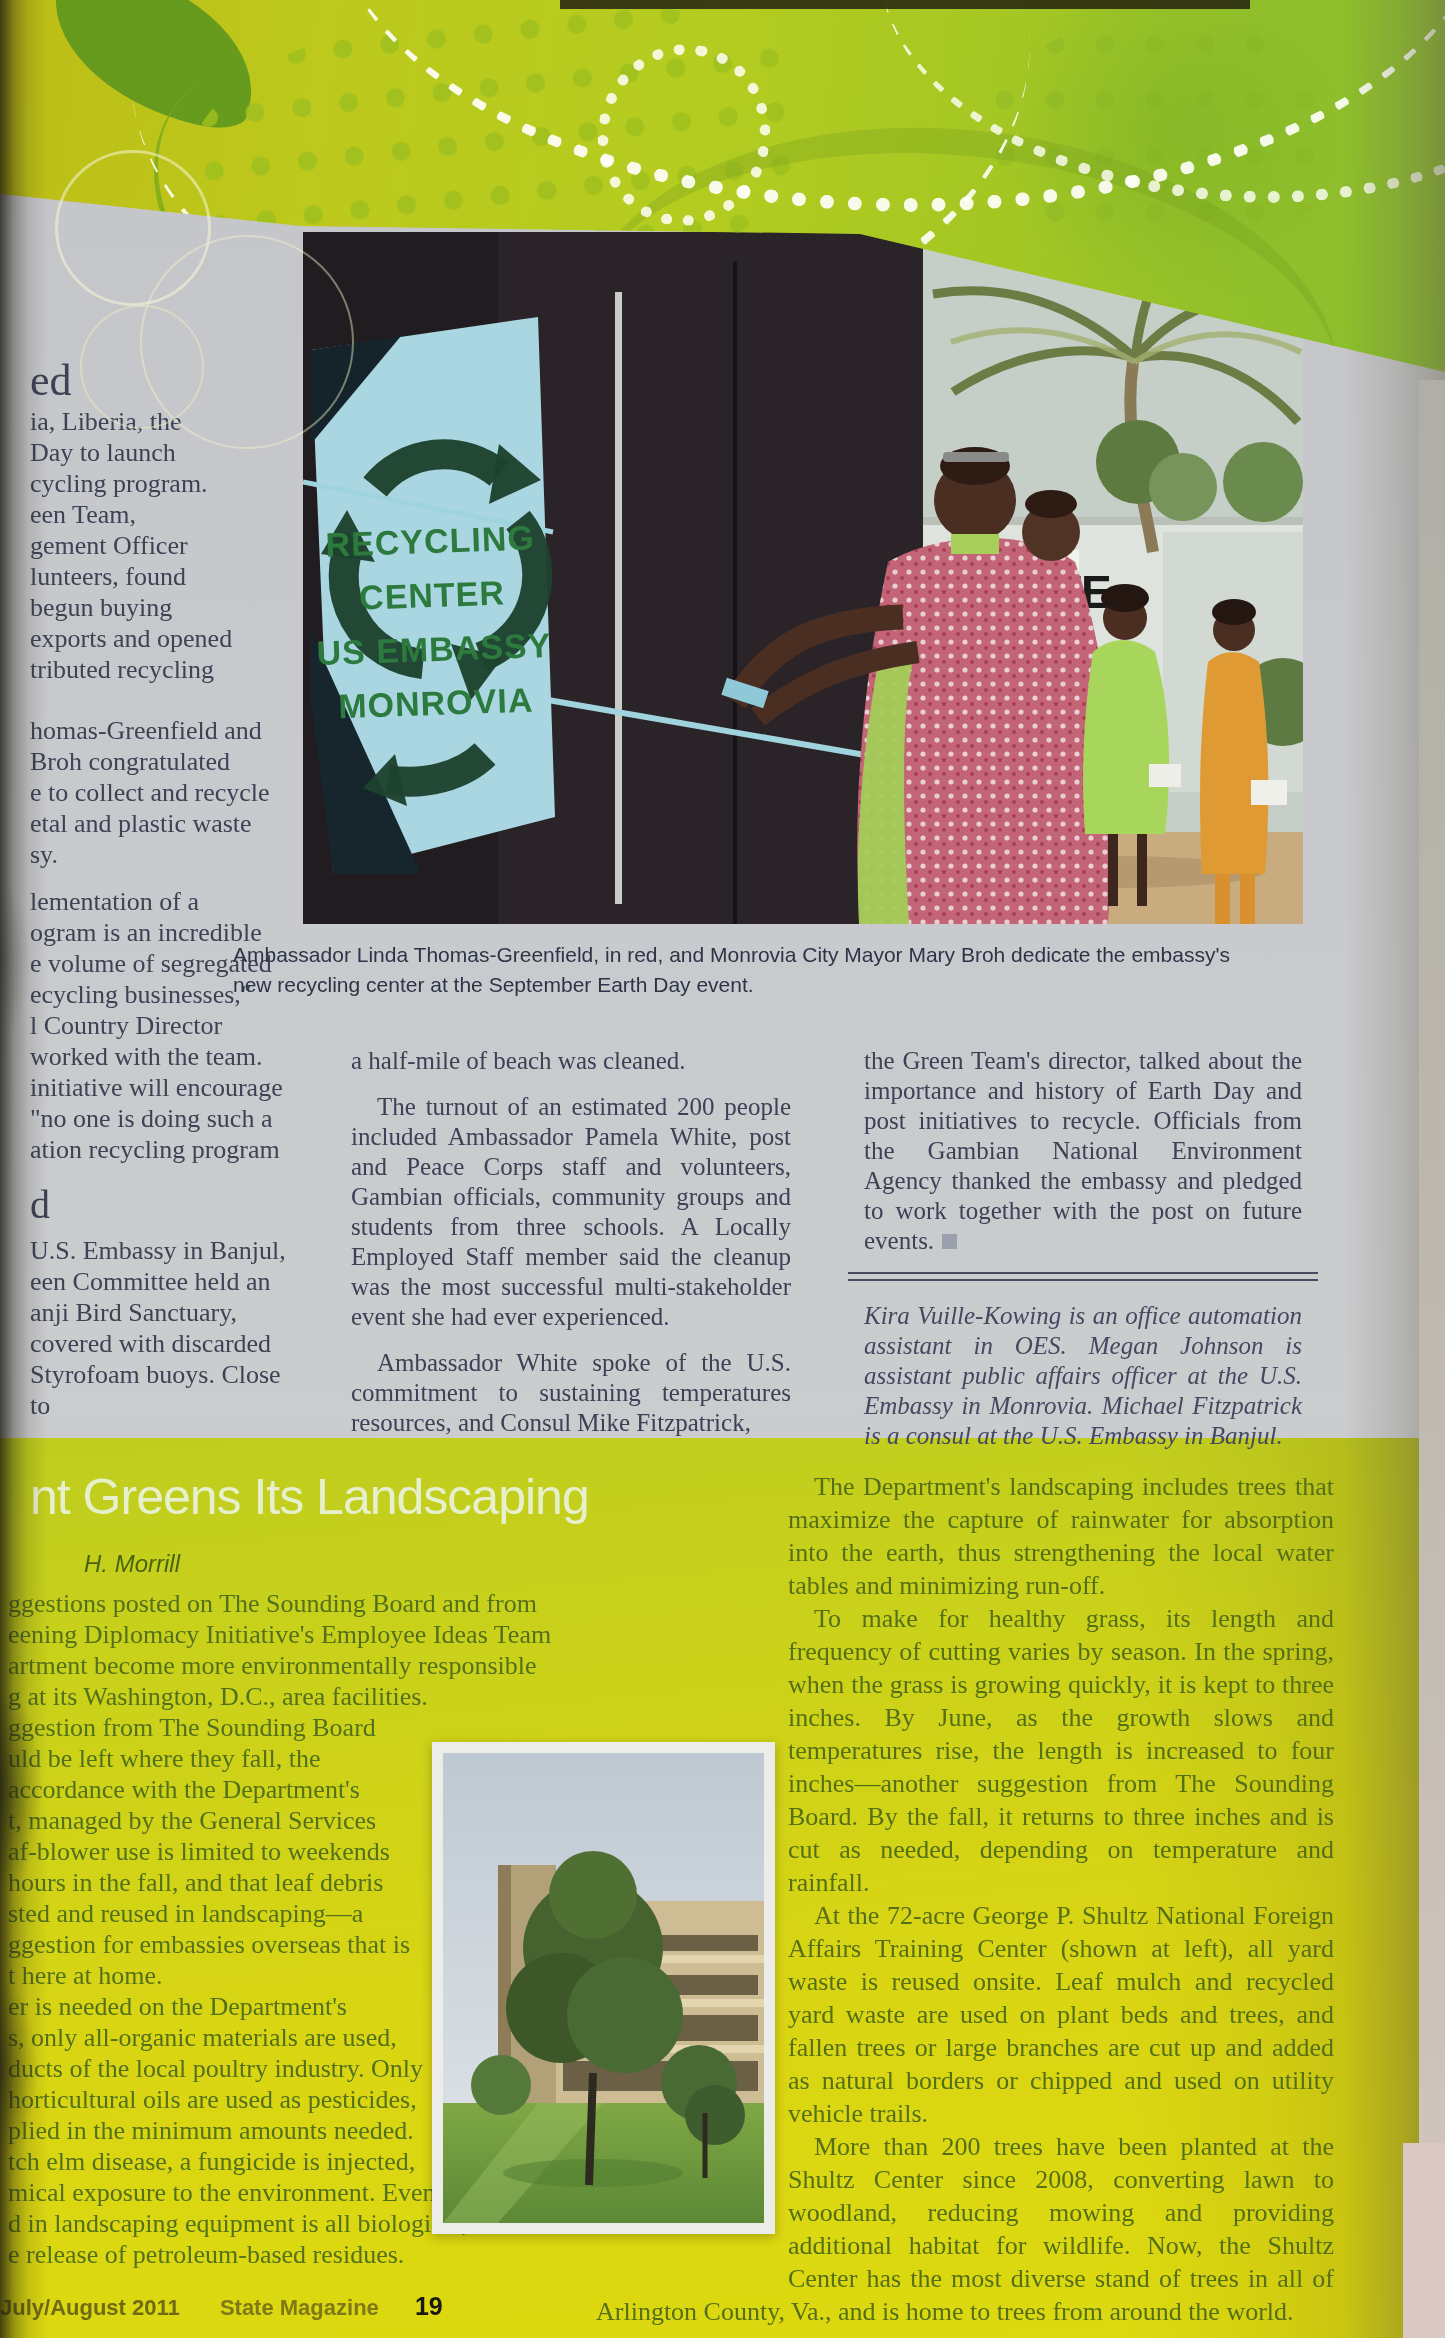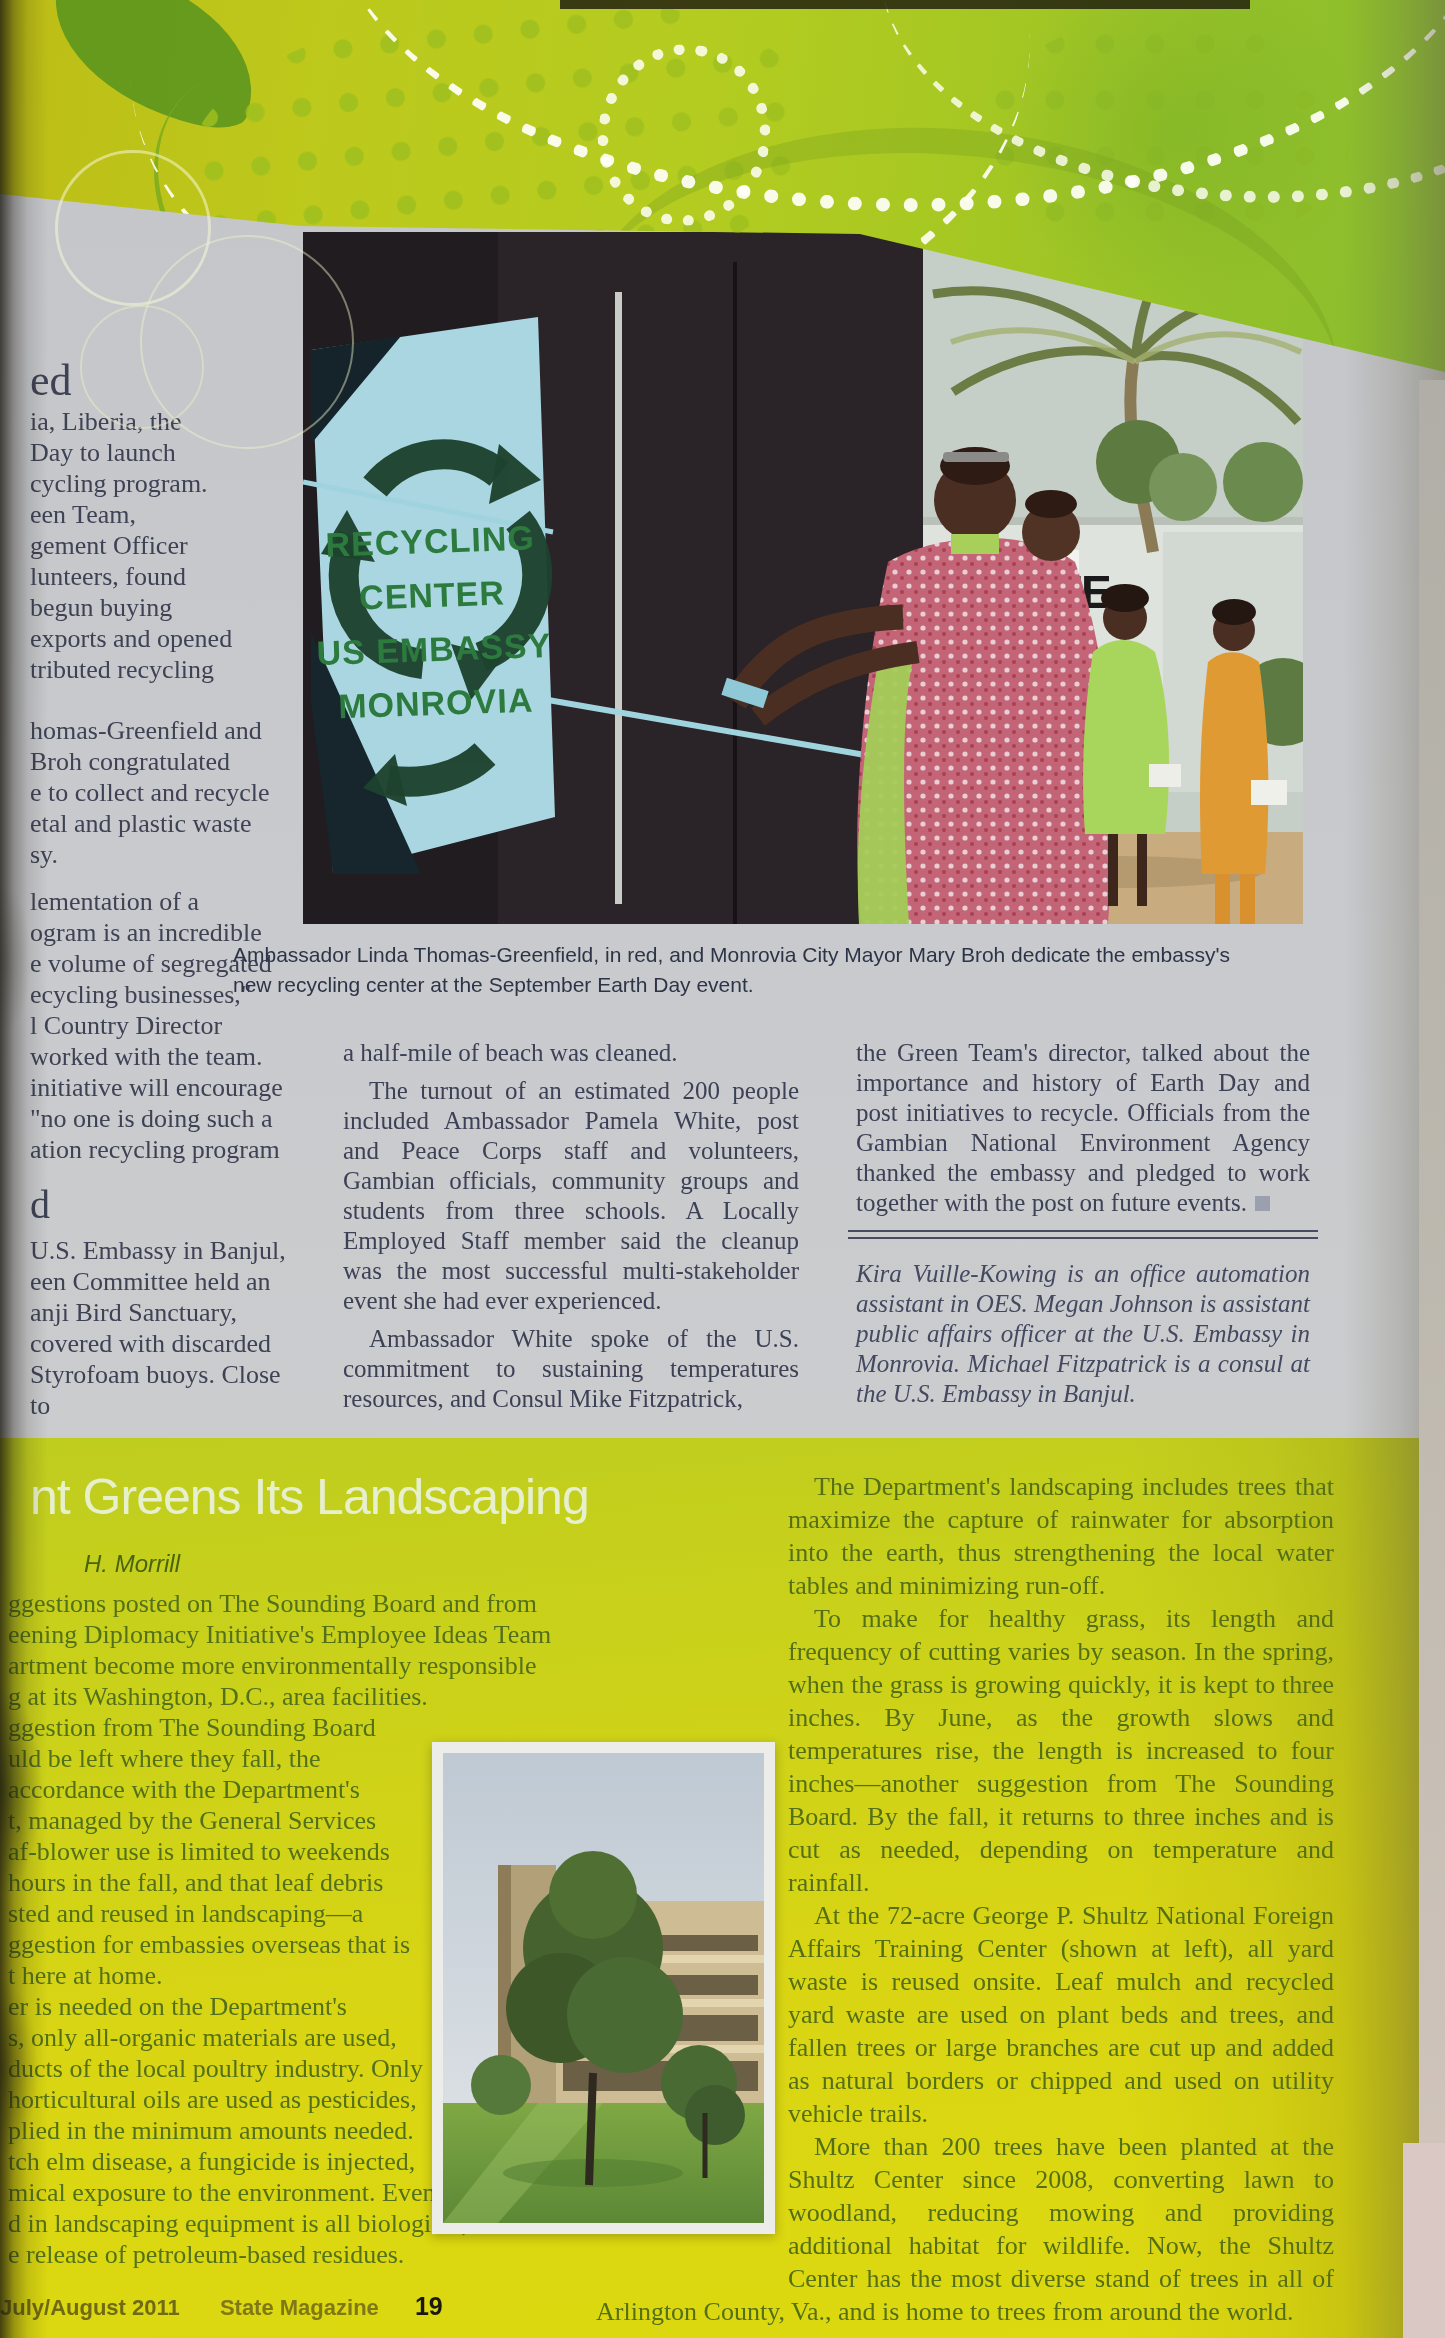--- a/index.html
+++ b/index.html
@@ -47,21 +47,21 @@
   .photo{position:absolute;left:303px;top:232px;width:1000px;height:692px;z-index:1;background:#211c1f;}
   .photo svg{position:absolute;left:0;top:0;}
   .sign-text{position:absolute;left:8px;top:282px;width:244px;text-align:center;z-index:2;
      font-family:"Liberation Sans",sans-serif;font-weight:bold;color:#2c7a3e;
      font-size:34px;line-height:54px;letter-spacing:1px;transform:rotate(-2deg);}
   .caption{position:absolute;left:233px;top:940px;width:1015px;z-index:1;
      font-family:"Liberation Sans",sans-serif;font-size:21px;line-height:30px;color:#2c3547;}
   
   .col{position:absolute;top:1030px;font-size:25px;line-height:30px;color:#3c4156;text-align:justify;z-index:1;}
   .col1{left:335px;width:472px;} .col2{left:848px;width:470px;}
-  .col p{margin:8px;} .ind{text-indent:26px;}
+  .col p{margin:16px;} .ind{text-indent:26px;}
   .endmark{display:inline-block;width:15px;height:15px;background:#9aa0ae;margin-left:8px;}
   .drule{height:5px;border-top:2px solid #474c60;border-bottom:2px solid #474c60;margin:12px 0 20px;}
   .credits{font-style:italic;color:#434960;}
   
   .yellow{position:absolute;left:0;top:1438px;width:1445px;height:900px;z-index:0;
      background:linear-gradient(175deg,#bfcd1f 0%,#ccd219 30%,#d9d513 60%,#ddd90f 100%);}
   .yellow::after{content:'';position:absolute;inset:0;
      background:linear-gradient(270deg,rgba(100,95,20,.28),rgba(100,95,20,.08) 12%,rgba(0,0,0,0) 22%);}
   .ls-title{position:absolute;left:30px;top:1468px;z-index:1;font-family:"Liberation Sans",sans-serif;
      font-size:50px;letter-spacing:-1px;color:rgba(233,241,215,.95);}

